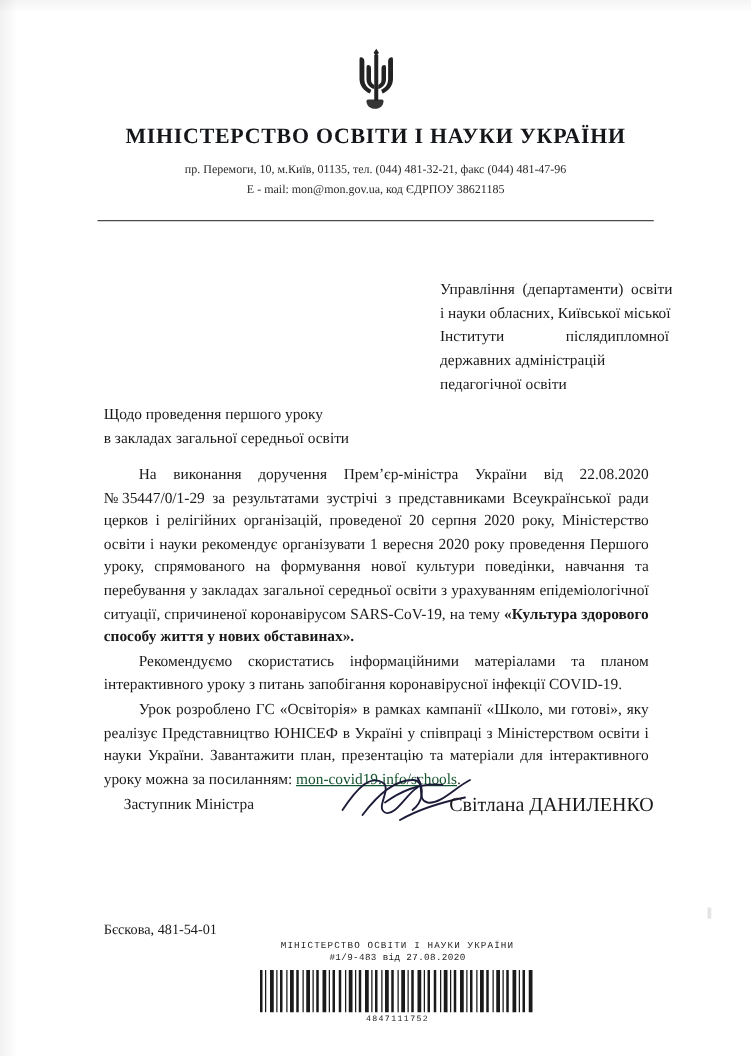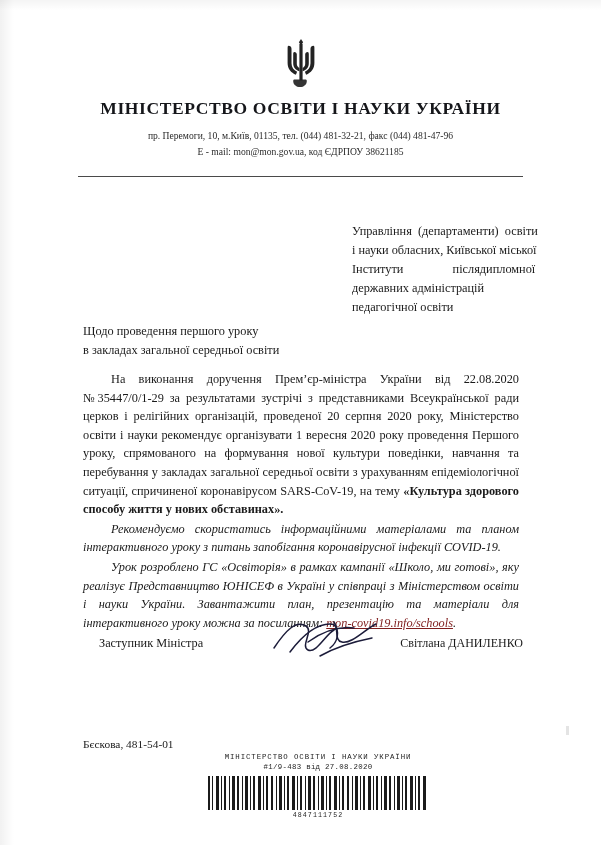--- a/index.html
+++ b/index.html
@@ -92,40 +92,40 @@
     top: 370px;
     width: 436px;
     font-size: 12.3px;
     line-height: 18.6px;
     text-align: justify;
   }
   .body-text p {
     margin: 0 0 0 0;
     text-indent: 28px;
   }
-  .body-text p + p { margin-top: 1px; font-style: italic; }
+  .body-text p + p { margin-top: 1px; }
   .bold { font-weight: bold; }
   .link {
     text-decoration: underline;
-    color: #7f1d1d;
+    color: #14532d;
   }
 
   
   .sig-left {
     position: absolute;
     left: 83px;
     top: 636px;
     font-size: 12.3px;
     margin-left: 16px;
   }
   .sig-right {
     position: absolute;
     right: 78px;
     top: 636px;
-    font-size: 12px;
+    font-size: 16px;
     text-align: right;
   }
   .sig-scribble {
     position: absolute;
     left: 268px;
     top: 612px;
     width: 120px;
     height: 52px;
   }
 

